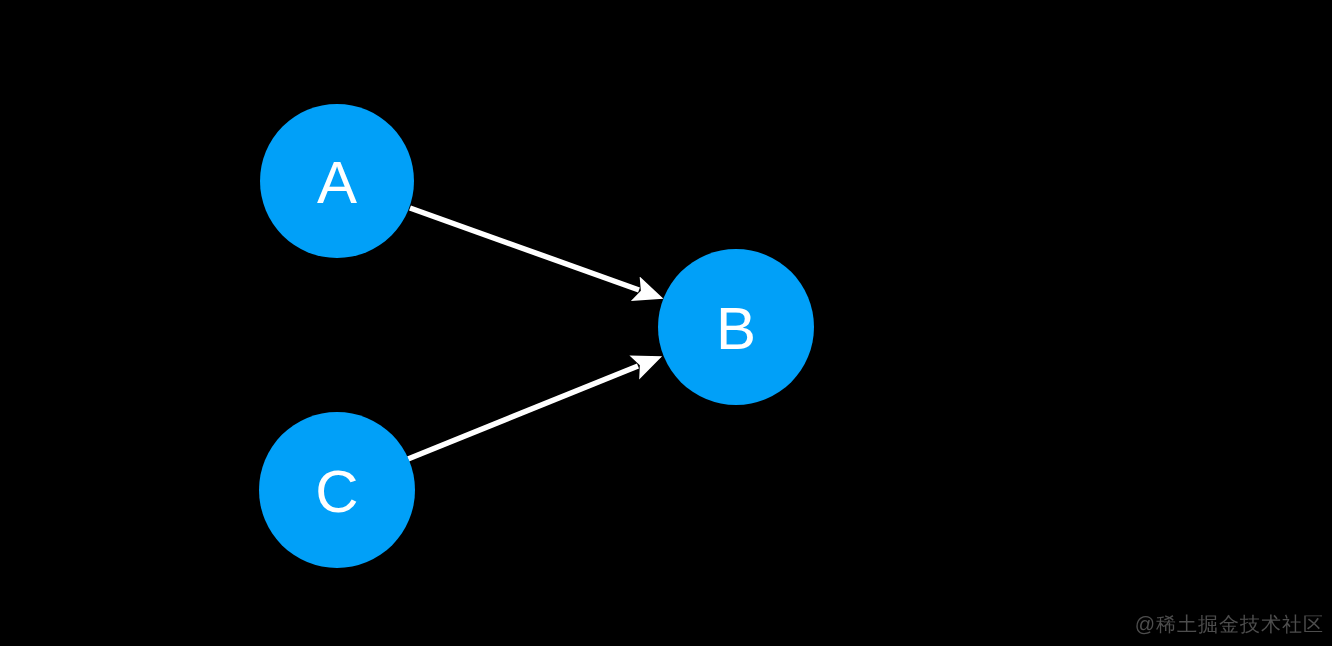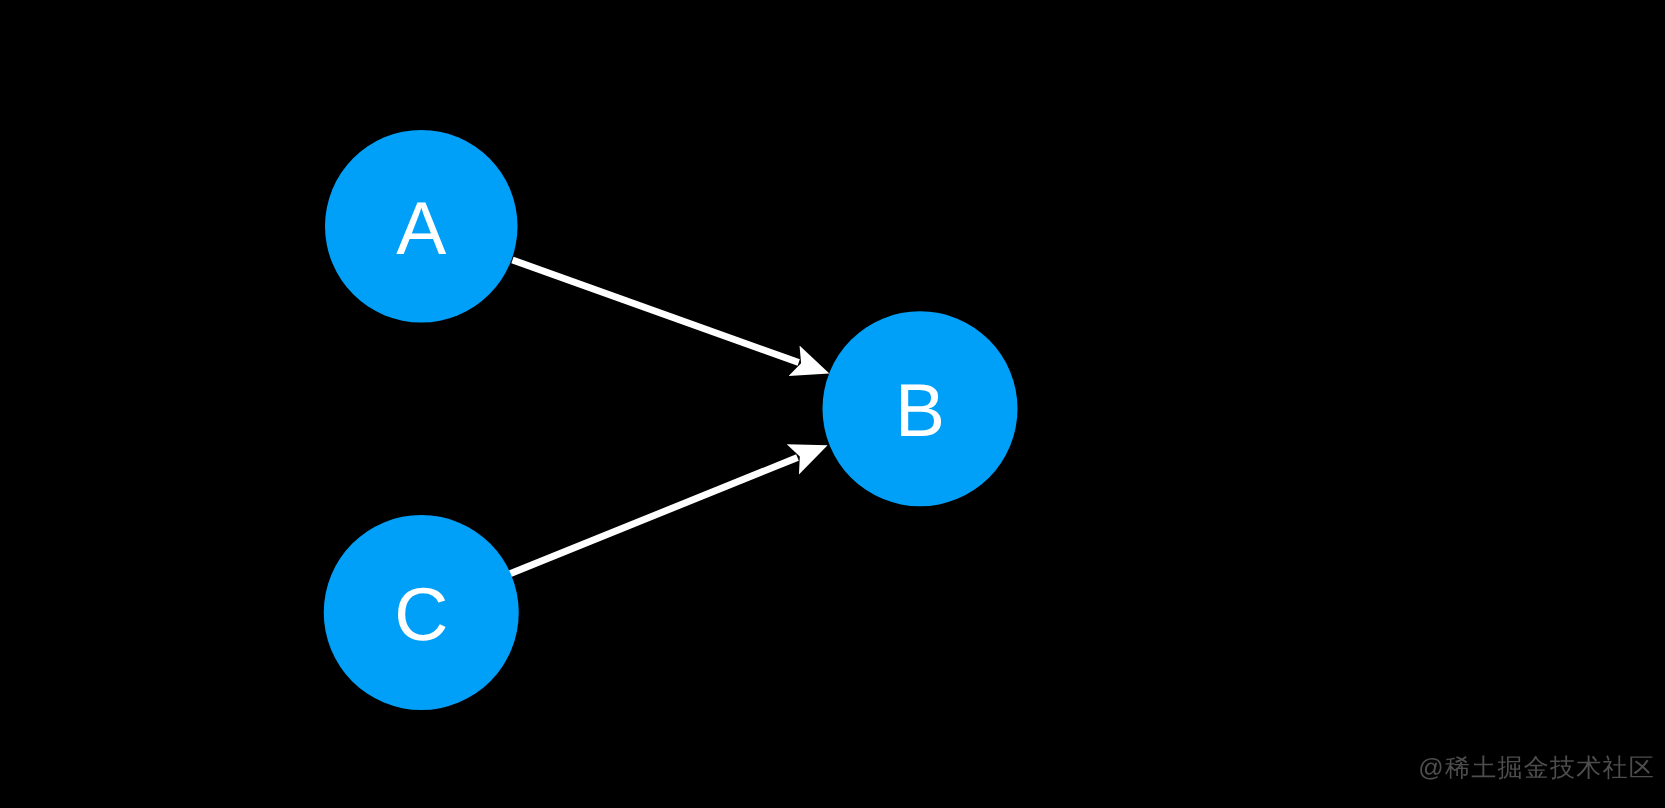--- a/index.html
+++ b/index.html
@@ -36,21 +36,21 @@
     stroke: #ffffff;
     stroke-width: 5.5;
     fill: none;
   }
   .arrow-head {
     fill: #ffffff;
   }
   .watermark {
     position: absolute;
     right: 8px;
-    bottom: 18px;
+    bottom: 8px;
     color: #4d4d4d;
     font-size: 20px;
     letter-spacing: 1px;
     font-family: "Liberation Sans", sans-serif;
   }
 </style>
 </head>
 <body>
 
 <div class="canvas">

